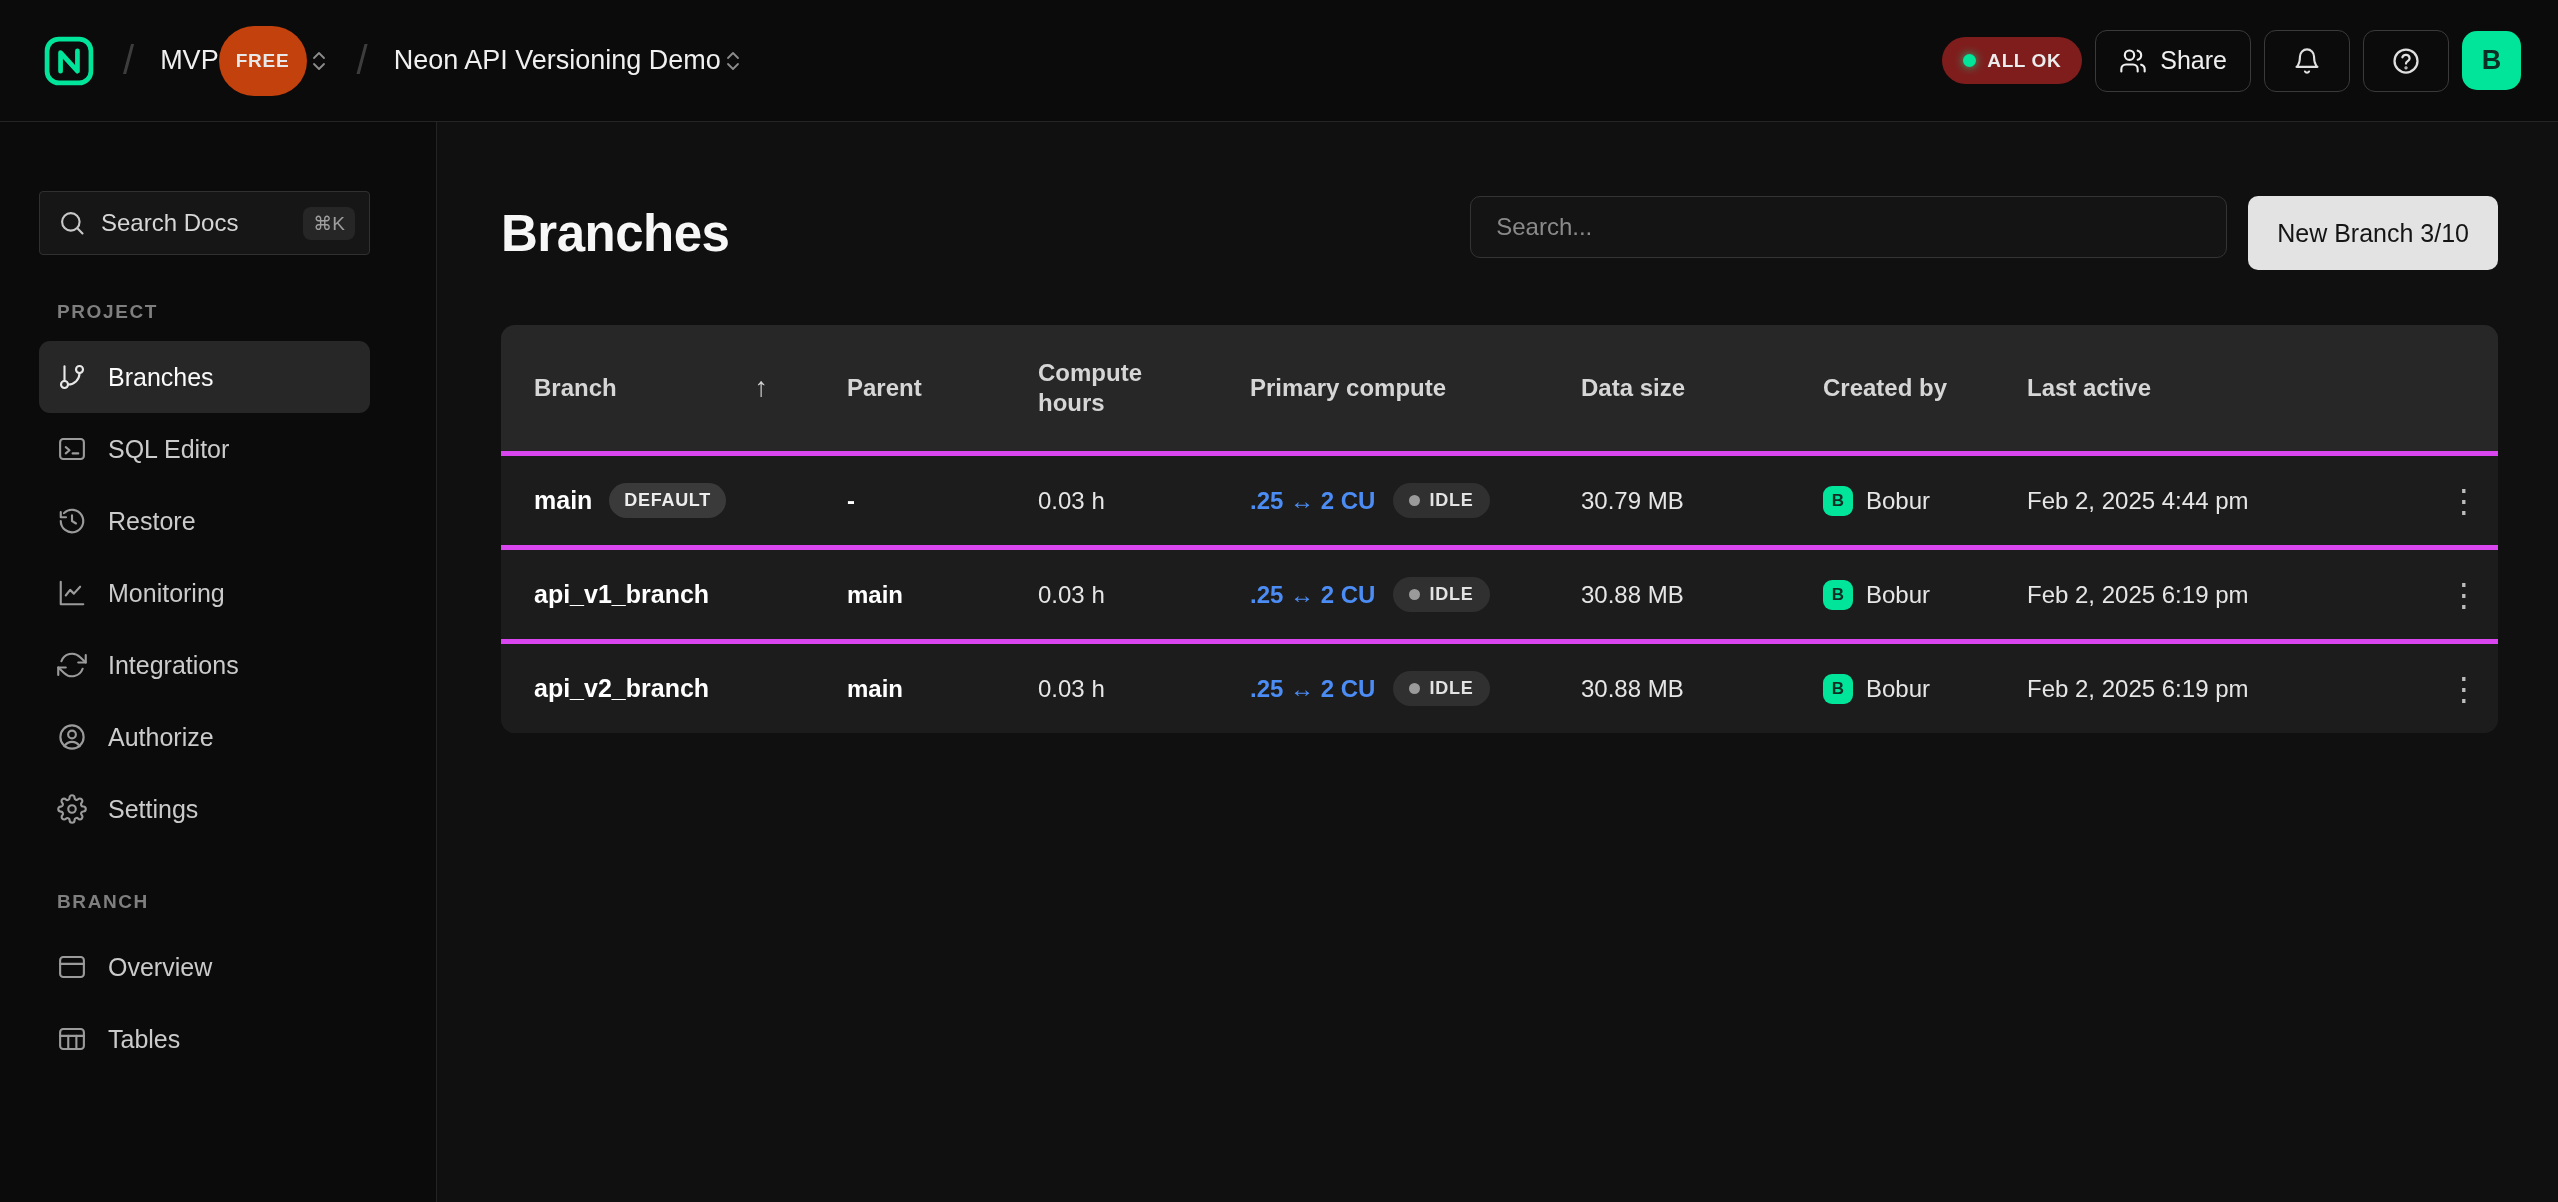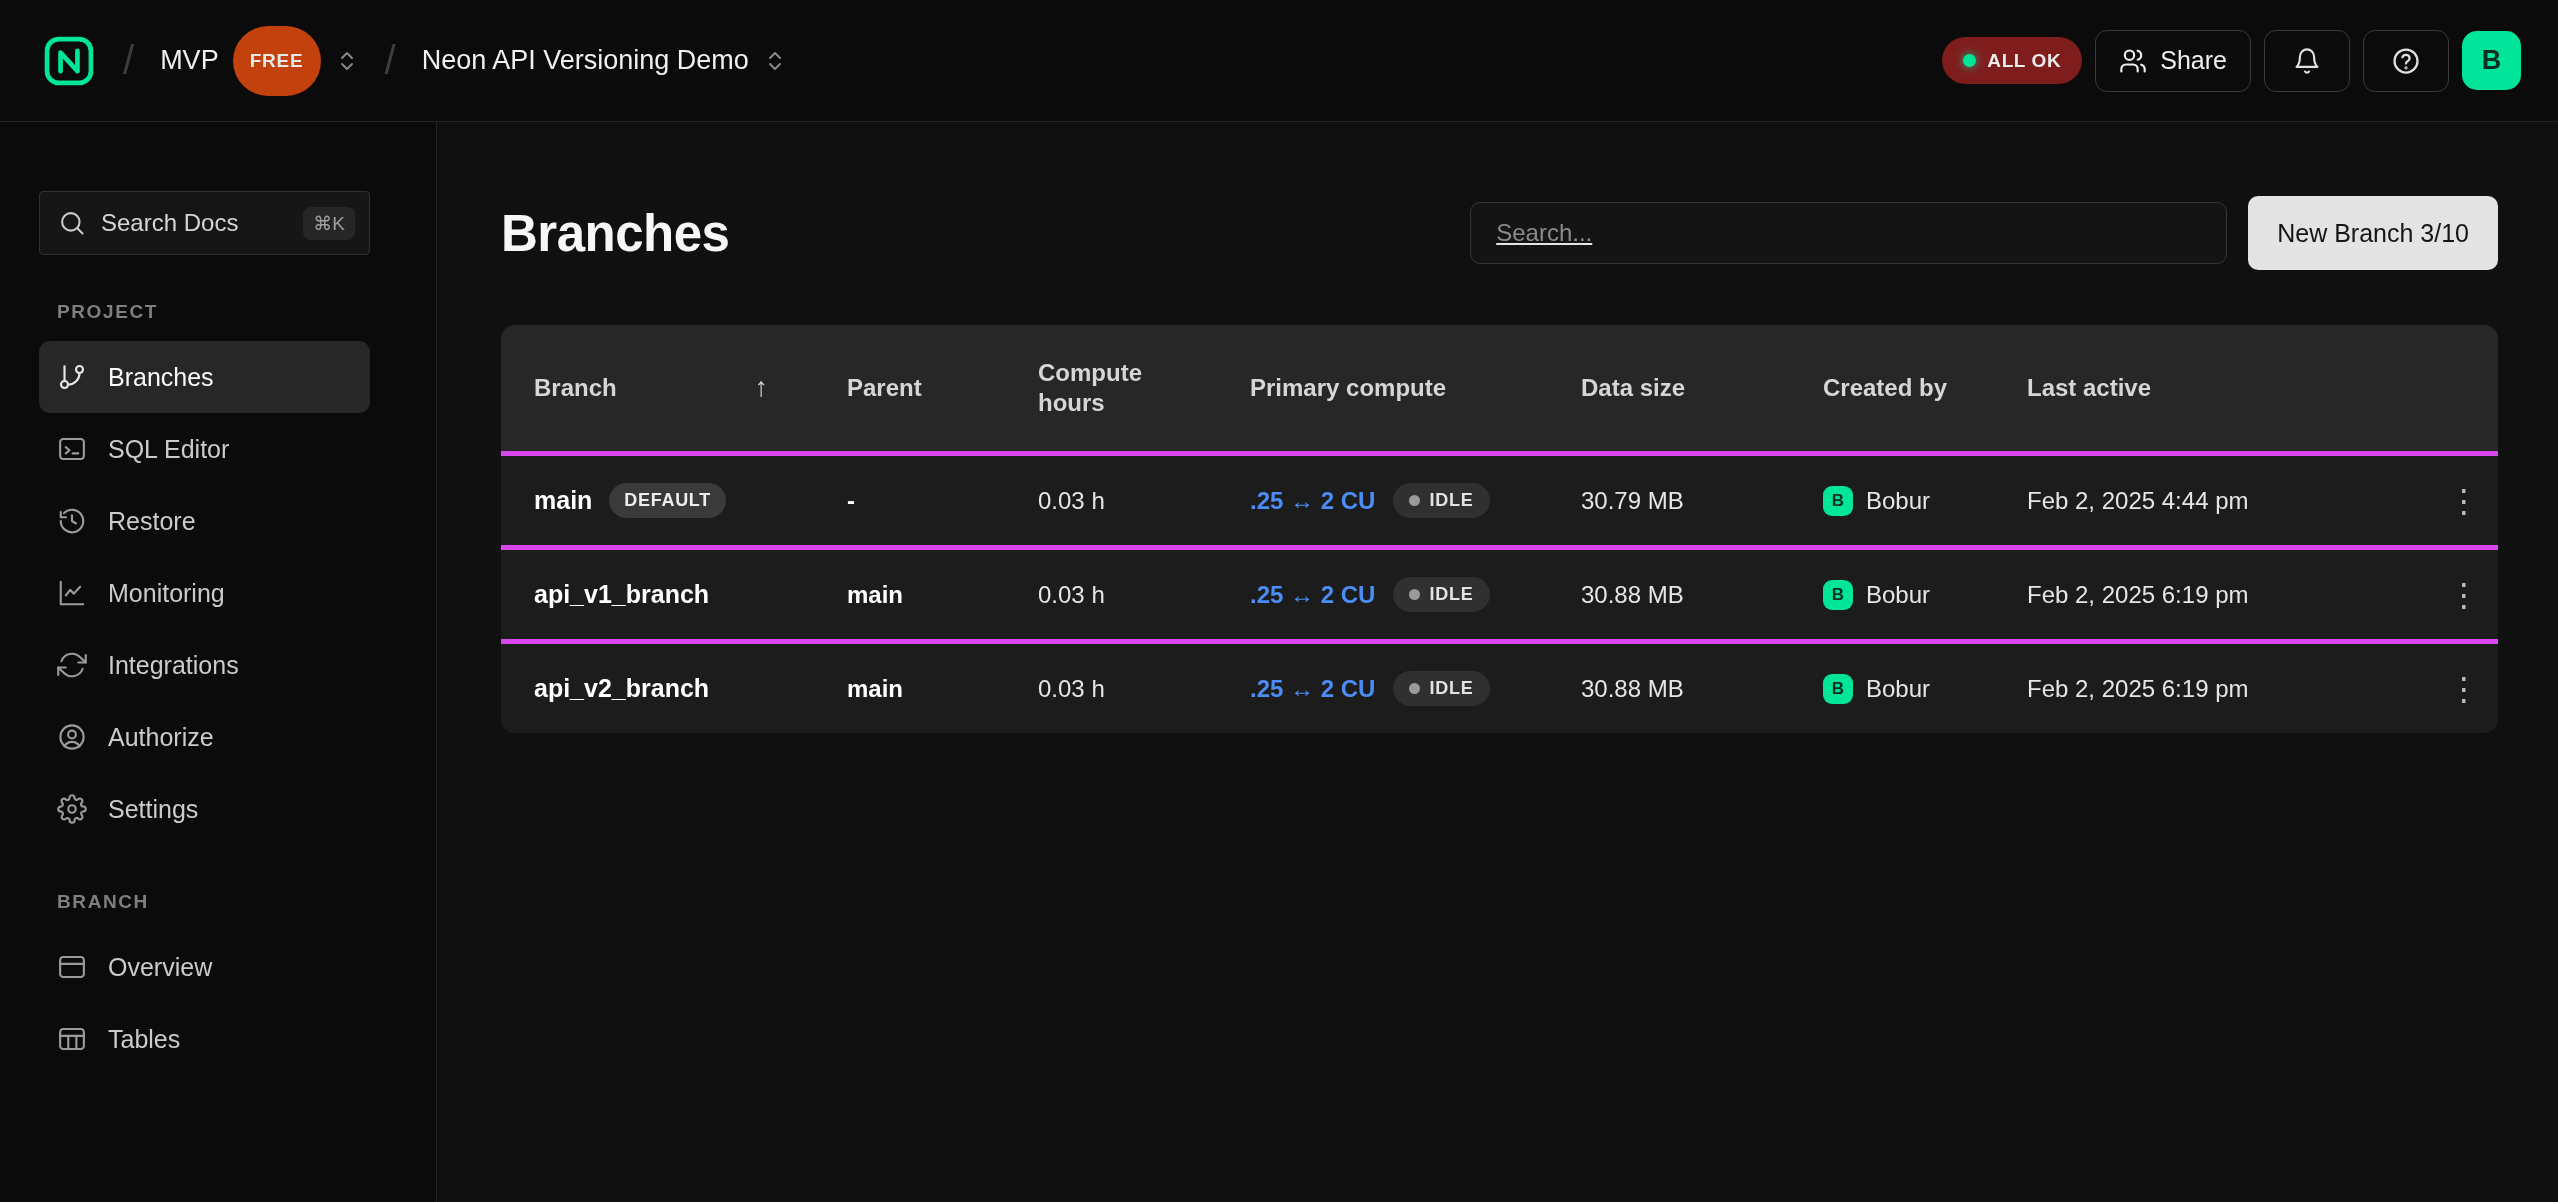--- a/index.html
+++ b/index.html
@@ -9,21 +9,21 @@
     font-family:"Liberation Sans","DejaVu Sans",sans-serif;
     overflow:hidden;
   }
   svg { display:block; }
 
   
   .topbar { height:122px; display:flex; align-items:center; padding:0 37px 0 41px;
             border-bottom:1px solid #242424; background:#0b0b0b; }
   .logo { width:56px; height:56px; display:flex; align-items:center; justify-content:center; cursor:pointer; }
   .slash { color:#3d3d3d; font-size:40px; font-weight:300; margin:0 26px; user-select:none; }
-  .crumb { display:flex; align-items:center; gap:14px; cursor:pointer; }
+  .crumb { display:flex; align-items:center; cursor:pointer; }
   .crumb-name { font-size:27px; color:#f0f0f0; font-weight:500; white-space:nowrap; }
   .badge-free { background:#c2410c; color:#e8e8e8; font-size:19px; font-weight:700;
                 letter-spacing:.8px; padding:24px 17px; border-radius:999px; }
   .chev-updown { color:#8c8c8c; }
   .topbar-right { margin-left:auto; display:flex; align-items:center; gap:13px; }
   .status-pill { height:47px; background:#7f1d1d; border-radius:999px; display:flex; align-items:center;
                  gap:11px; padding:0 21px; font-size:19px; font-weight:700; letter-spacing:.6px;
                  color:#ececec; cursor:pointer; }
   .status-dot { width:13px; height:13px; border-radius:50%; background:#00e599;
                 box-shadow:0 0 10px rgba(0,229,153,.8); }
@@ -54,21 +54,21 @@
   .nav-item { width:331px; height:72px; border-radius:11px; display:flex; align-items:center;
               gap:21px; padding:0 18px; font-size:25px; color:#cbcbcb; cursor:pointer; }
   .nav-item svg { color:#9b9b9b; flex-shrink:0; }
   .nav-item.active { background:#272727; color:#fafafa; }
   .nav-item.active svg { color:#e8e8e8; }
 
   
   .main { flex:1; padding:74px 60px 0 64px; background:#101010; }
   .main-head { display:flex; align-items:center; }
   .page-title { font-size:51px; font-weight:700; color:#f7f7f7; letter-spacing:-.5px; }
-  .head-right { margin-left:auto; display:flex; align-items:center; gap:21px;text-decoration:underline; }
+  .head-right { margin-left:auto; display:flex; align-items:flex-start; gap:21px; }
   .table-search { width:757px; height:62px; background:#141414; border:1.5px solid #343434;
                   border-radius:10px; padding:0 25px; font-size:24px; color:#e5e5e5;
                   font-family:inherit; outline:none; }
   .table-search::placeholder { color:#8a8a8a; }
   .new-branch-btn { height:74px; background:#e3e3e3; color:#151515; border:none; border-radius:10px;
                     padding:16px 29px; font-size:25px; font-weight:500; font-family:inherit;
                     cursor:pointer; white-space:nowrap; }
 
   
   .table { margin-top:55px; width:1997px; border-radius:14px; overflow:hidden; background:#1c1c1c; }

